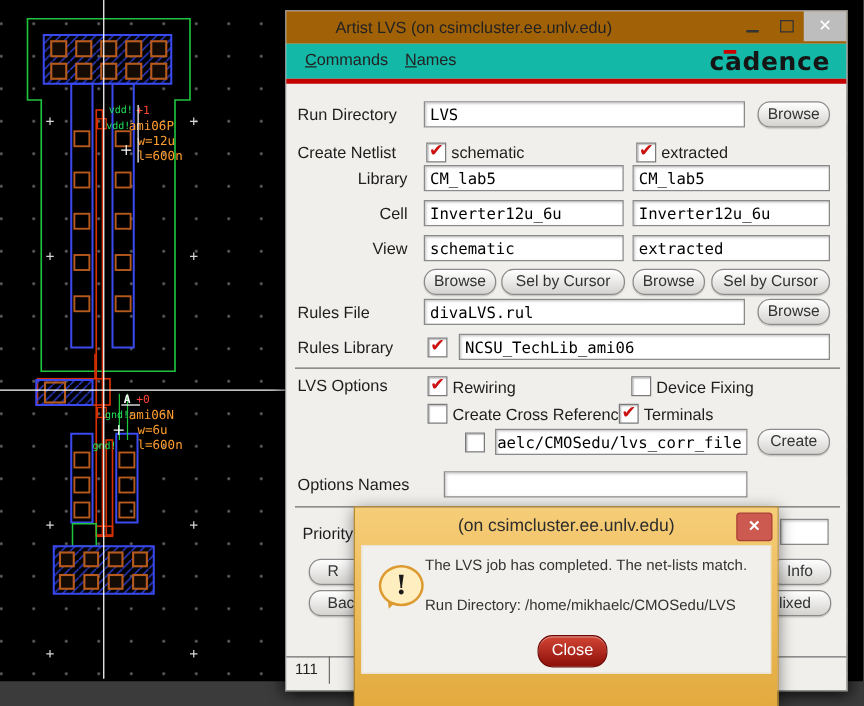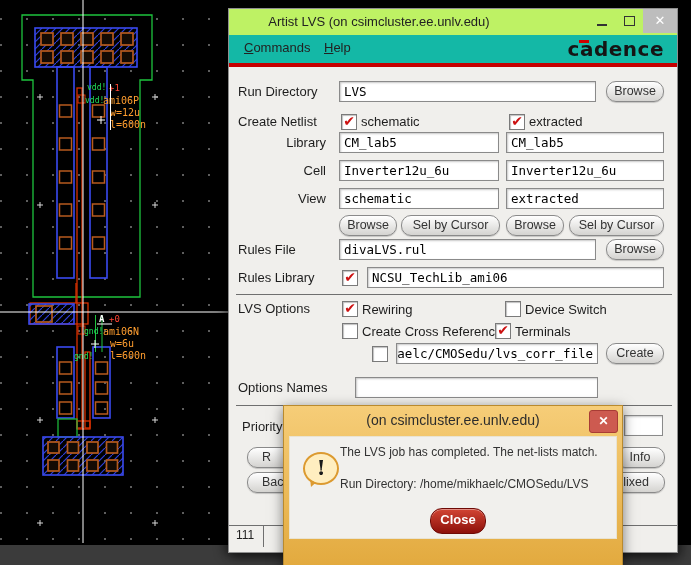--- a/index.html
+++ b/index.html
@@ -11,21 +11,21 @@
     font-family:"Liberation Sans",sans-serif;
   }
   
   .bottombar{position:absolute;left:0;top:545px;width:691px;height:20px;background:#3b3b3b;z-index:5}
   
   #canvas{position:absolute;left:0;top:0;z-index:1}
   
   #lvswin{position:absolute;left:228px;top:8px;width:450px;height:545px;background:#f0efec;
     border:1px solid #8f8f8f;box-sizing:border-box;z-index:10;
     box-shadow:-4px 2px 10px rgba(0,0,0,.45),4px 4px 10px rgba(0,0,0,.45)}
-  .titlebar{position:absolute;left:0;top:0;width:100%;height:26px;background:#bef264}
+  .titlebar{position:absolute;left:0;top:0;width:100%;height:26px;background:#a16207}
   .title{position:absolute;left:0;top:0;width:300px;height:26px;line-height:26px;text-align:center;
     font-size:13px;color:#222;white-space:nowrap}
   .winctl{position:absolute;right:0;top:0;height:26px;display:flex;align-items:stretch}
   .ctl{width:27px;height:26px;position:relative}
   .min-bar{position:absolute;left:8px;top:15px;width:10px;height:2px;background:#333}
   .max-box{position:absolute;left:8px;top:7px;width:9px;height:8px;border:1.5px solid #333}
   .closebox{width:34px;height:24px;background:#bdbdbd;color:#fff;font-size:13px;text-align:center;line-height:24px}
   .menubar{position:absolute;left:0;top:26px;width:100%;height:28px;background:#14b8a6}
   .menu-item{position:absolute;top:5px;font-size:13px;color:#222;cursor:default}
   .menu-item::first-letter{text-decoration:underline}
@@ -65,21 +65,21 @@
   .dlg-body{position:absolute;left:5px;top:30px;width:328px;height:103px;background:#f1f0ed;
     border:1px solid #e9e3d2;box-sizing:border-box}
   .dlg-icon{position:absolute;left:13px;top:15px;width:32px;height:29px;border:2px solid #dc9a30;
     border-radius:50%;background:#ffeec0;color:#1a1a1a;font-family:"DejaVu Serif",serif;
     font-weight:bold;font-size:21px;text-align:center;line-height:27px}
   .dlg-icon::after{content:"";position:absolute;left:3px;bottom:-10px;
     border:6px solid transparent;border-top-color:#dc9a30;border-left-width:3px;border-right-width:3px;
     transform:rotate(20deg)}
   .dlg-text{position:absolute;left:50px;font-size:12px;color:#333;white-space:nowrap}
   .dlg-close-btn{position:absolute;left:140px;top:71px;width:54px;height:24px;border:1px solid #6e0a06;
-    border-radius:12px;background:linear-gradient(#d24534,#8d100a);color:#fff;font-weight:bold;
+    border-radius:12px;background:linear-gradient(#d24534,#8d100a);color:#fff;font-weight:normal;
     font-size:13px;text-align:center;line-height:22px;box-shadow:inset 0 1px 0 rgba(255,255,255,.4)}
   svg text{font-family:"DejaVu Sans Mono",monospace}
 </style>
 </head>
 <body>
 
 <svg id="canvas" width="228" height="565" viewBox="0 0 228 565">
   <defs>
     <pattern id="hatch" width="7" height="7" patternUnits="userSpaceOnUse">
       <path d="M0 7 L7 0" stroke="#2e3fd8" stroke-width="1.2" fill="none"></path>
@@ -209,21 +209,21 @@
         </div>
       <div class="ctl">
           <span class="max-box"></span>
         </div>
       <div class="closebox"><span>✕</span></div>
     </div>
   </div>
 
   <div class="menubar">
     <span class="menu-item" id="menu-commands">Commands</span>
-    <span class="menu-item" id="menu-help">Help</span>
+    <span class="menu-item" id="menu-help">Names</span>
     <span class="logo">cadence</span>
   </div>
   <div class="redline"></div>
 
   <div class="f-label" style="left:9px;top:75px">Run Directory</div>
   <div class="tfield" style="left:110px;top:72px;width:257px">LVS</div>
   <div class="btn" style="left:377px;top:72px;width:58px">Browse</div>
 
   <div class="f-label" style="left:9px;top:105px">Create Netlist</div>
   <div class="cb" style="left:112px;top:105px">✔</div>
@@ -255,21 +255,21 @@
   <div class="f-label" style="left:9px;top:261px">Rules Library</div>
   <div class="cb" style="left:113px;top:261px">✔</div>
   <div class="tfield" style="left:138px;top:258px;width:297px">NCSU_TechLib_ami06</div>
 
   <div class="hr" style="top:285px"></div>
 
   <div class="f-label" style="left:9px;top:292px">LVS Options</div>
   <div class="cb" style="left:113px;top:292px">✔</div>
   <div class="cb-label" style="left:133px;top:293px">Rewiring</div>
   <div class="cb" style="left:276px;top:292px"></div>
-  <div class="cb-label" style="left:296px;top:293px">Device Switch</div>
+  <div class="cb-label" style="left:296px;top:293px">Device Fixing</div>
   <div class="cb" style="left:113px;top:314px"></div>
   <div class="cb-label" style="left:133px;top:315px">Create Cross Reference</div>
   <div class="cb" style="left:266px;top:314px">✔</div>
   <div class="cb-label" style="left:286px;top:315px">Terminals</div>
 
   <div class="cb" style="left:143px;top:337px"></div>
   <div class="tfield rtl" style="left:167px;top:334px;width:202px">khaelc/CMOSedu/lvs_corr_file</div>
   <div class="btn" style="left:377px;top:334px;width:58px">Create</div>
 
   <div class="f-label" style="left:9px;top:371px">Options Names</div>

